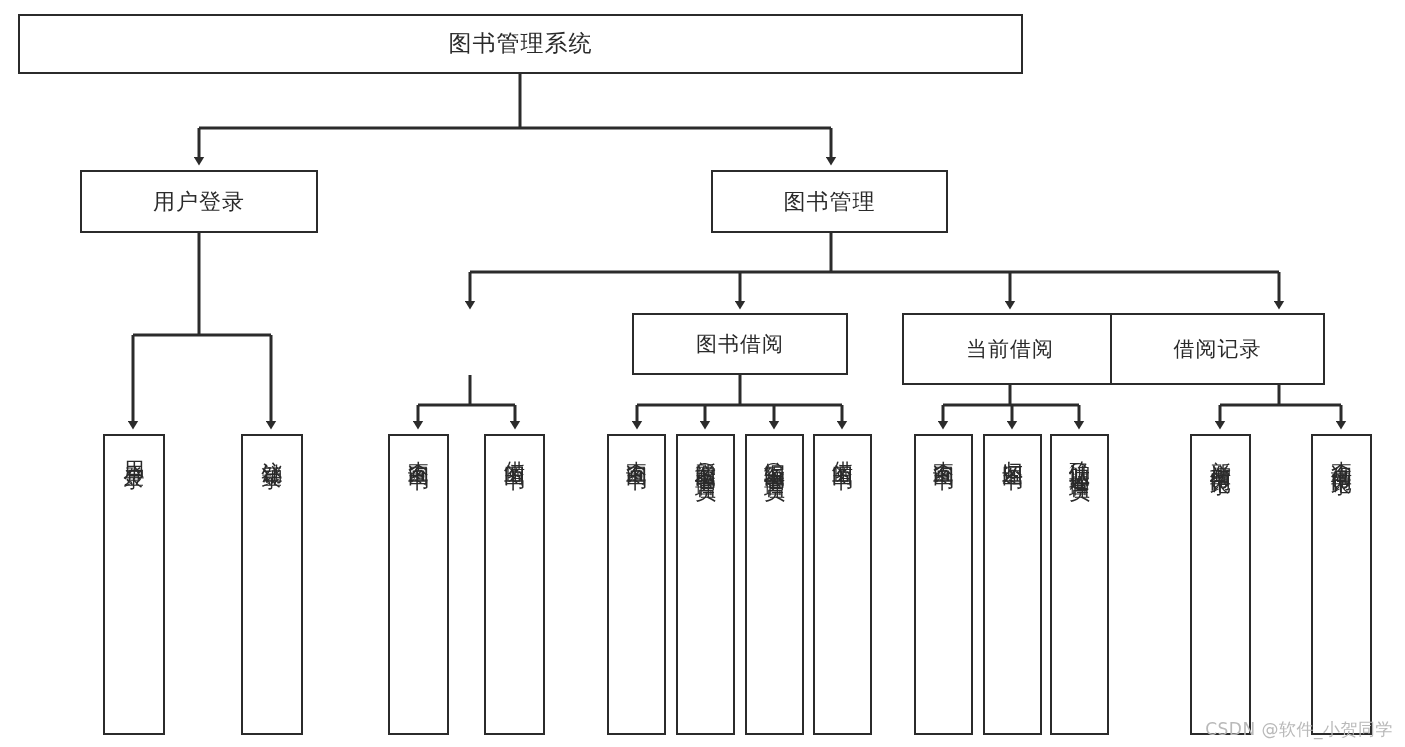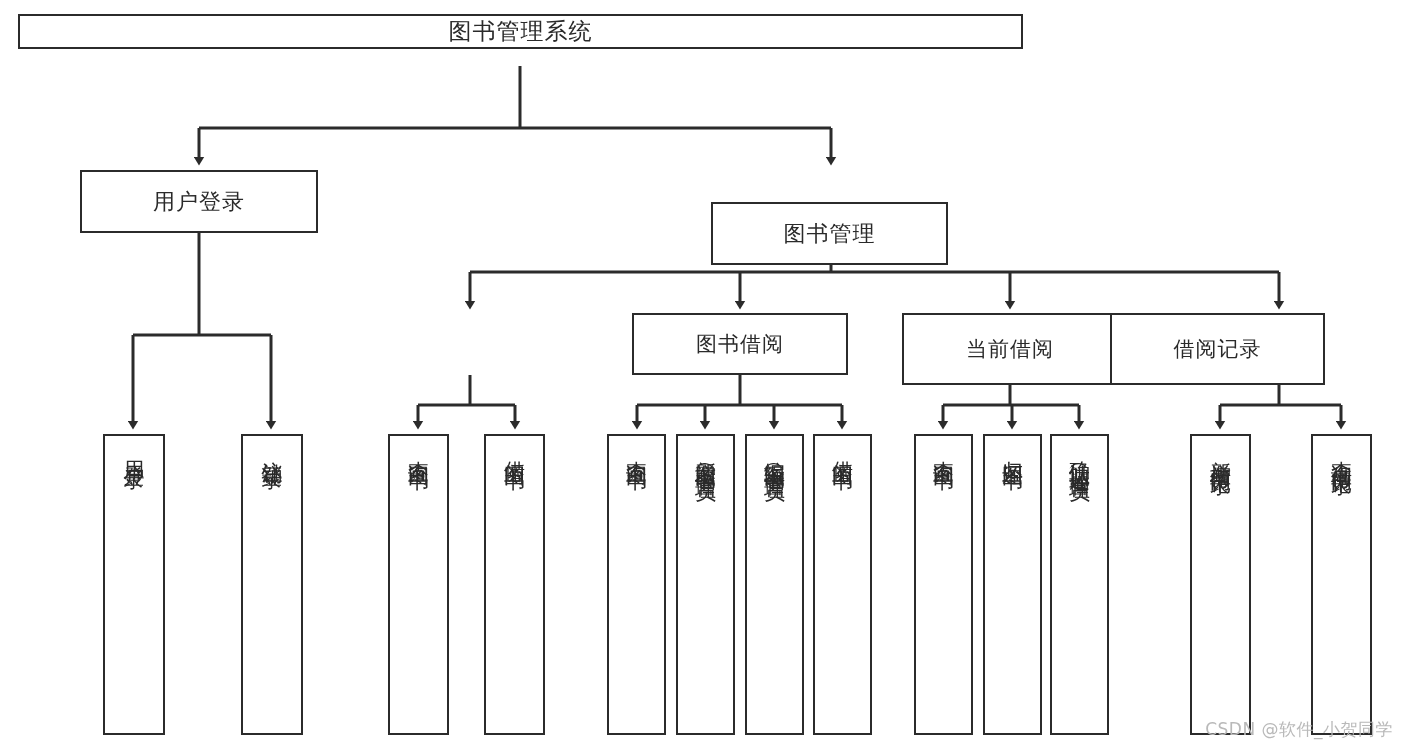--- a/index.html
+++ b/index.html
@@ -97,28 +97,28 @@
       <path d="M1012,405 L1012,422" marker-end="url(#arrow)"></path>
       <path d="M1079,405 L1079,422" marker-end="url(#arrow)"></path>
 
       <path d="M1279,375 L1279,405"></path>
       <path d="M1220,405 L1341,405"></path>
       <path d="M1220,405 L1220,422" marker-end="url(#arrow)"></path>
       <path d="M1341,405 L1341,422" marker-end="url(#arrow)"></path>
     </g>
   </svg>
 
-  <div class="node root" style="left: 18px; top: 14px; width: 1005px; height: 35px;">
+  <div class="node root" style="left: 18px; top: 14px; width: 1005px; height: 60px;">
     <span class="lbl">图书管理系统</span>
   </div>
 
   <div class="node lvl1" style="left: 80px; top: 170px; width: 238px; height: 63px;">
     <span class="lbl">用户登录</span>
   </div>
-  <div class="node lvl1" style="left: 711px; top: 170px; width: 237px; height: 63px; margin-top: 32px;">
+  <div class="node lvl1" style="left: 711px; top: 170px; width: 237px; height: 63px;">
     <span class="lbl">图书管理</span>
   </div>
 
   <div class="node lvl2" style="left: 632px; top: 313px; width: 216px; height: 62px;">
     <span class="lbl">图书借阅</span>
   </div>
   <div class="node lvl2" style="left: 902px; top: 313px; width: 216px; height: 72px;">
     <span class="lbl">当前借阅</span>
   </div>
   <div class="node lvl2" style="left: 1110px; top: 313px; width: 215px; height: 72px;">

